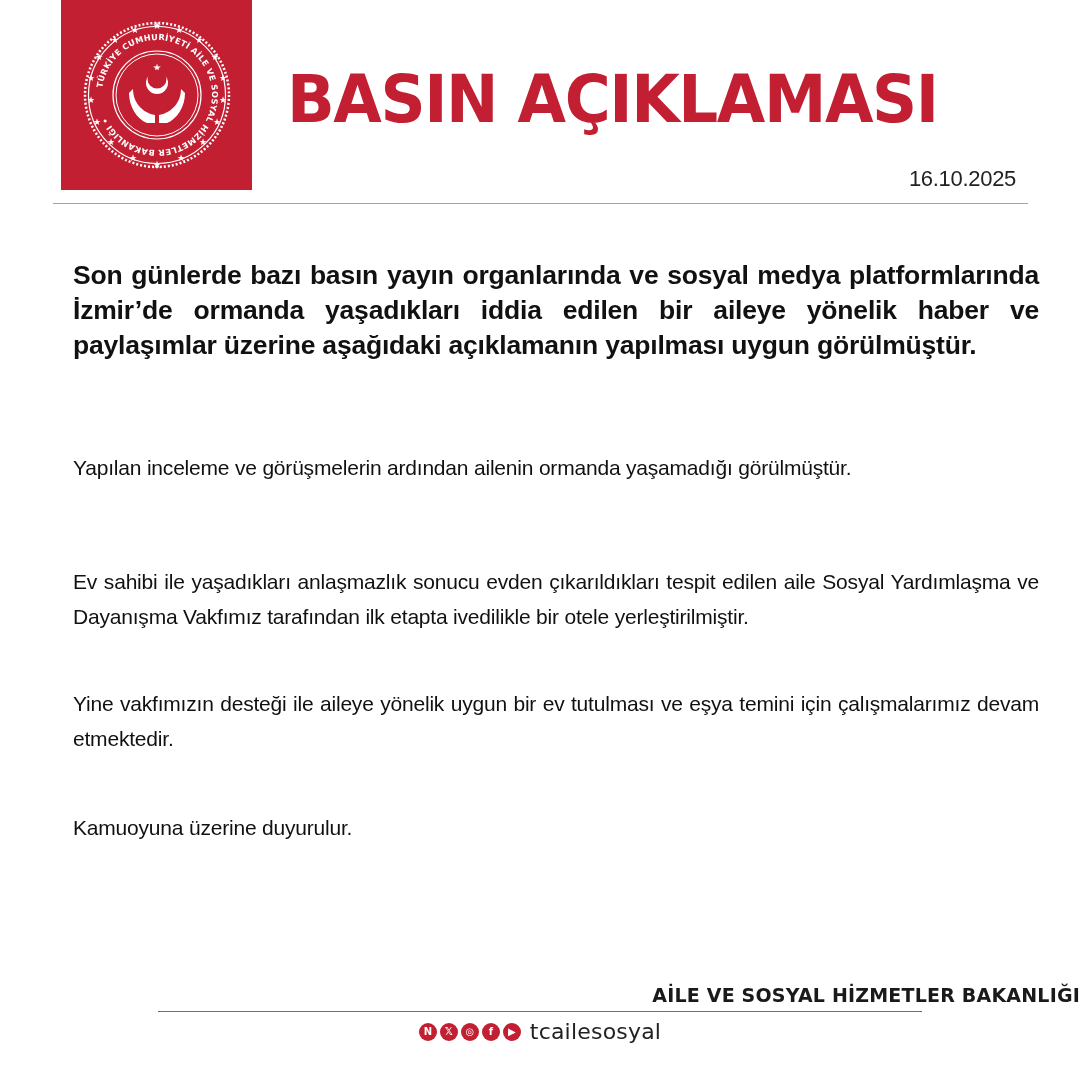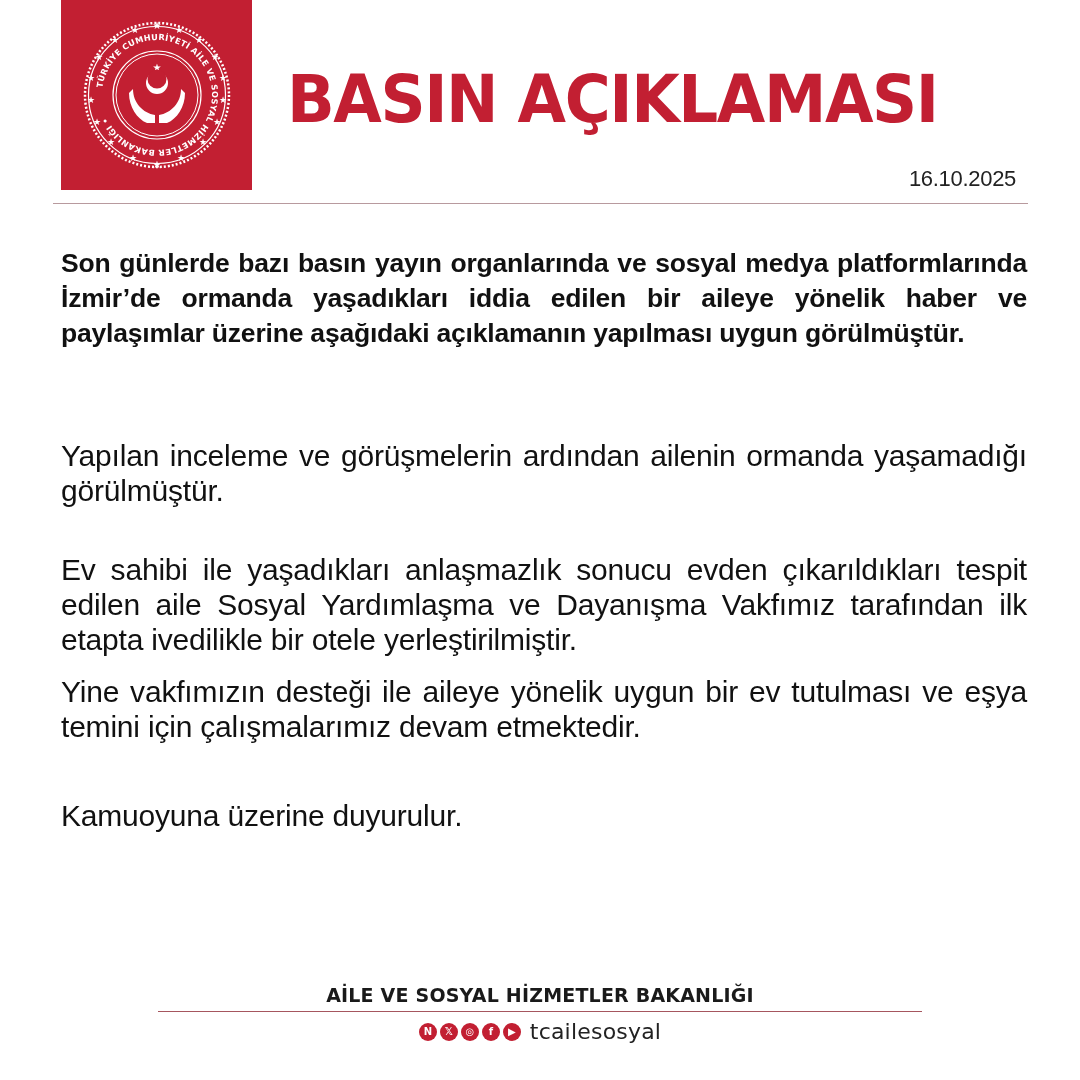--- a/index.html
+++ b/index.html
@@ -61,47 +61,47 @@
     }
 
     .body-text {
       position: absolute;
       left: 57px;
       width: 966px;
       text-align: justify;
       text-align-last: left;
       font-size: 27px;
       line-height: 35px;
-      margin: 4px;
+      margin: 16px;
       color: #111111;
     }
     .p-lead {
       top: 242px;
       font-family: "Liberation Sans", sans-serif;
       font-weight: bold;
       font-size: 26.5px;
       letter-spacing: -0.2px;
     }
     .p-normal {
       font-family: "Liberation Sans", sans-serif;
       font-weight: normal;
-      font-size: 30px;
+      font-size: 21px;
       letter-spacing: -0.2px;
     }
     .p2 { top: 434px; }
     .p3 { top: 548px; }
     .p4 { top: 670px; }
     .p5 { top: 794px; }
 
     .footer-title {
       position: absolute;
       left: 0;
       width: 1080px;
       top: 984px;
-      text-align: center;
+      text-align: right;
       font-family: "DejaVu Sans", sans-serif;
       font-weight: bold;
       font-size: 19px;
       color: #1a1a1a;
       letter-spacing: 0.2px;
     }
     .footer-divider {
       position: absolute;
       left: 158px;
       top: 1011px;

